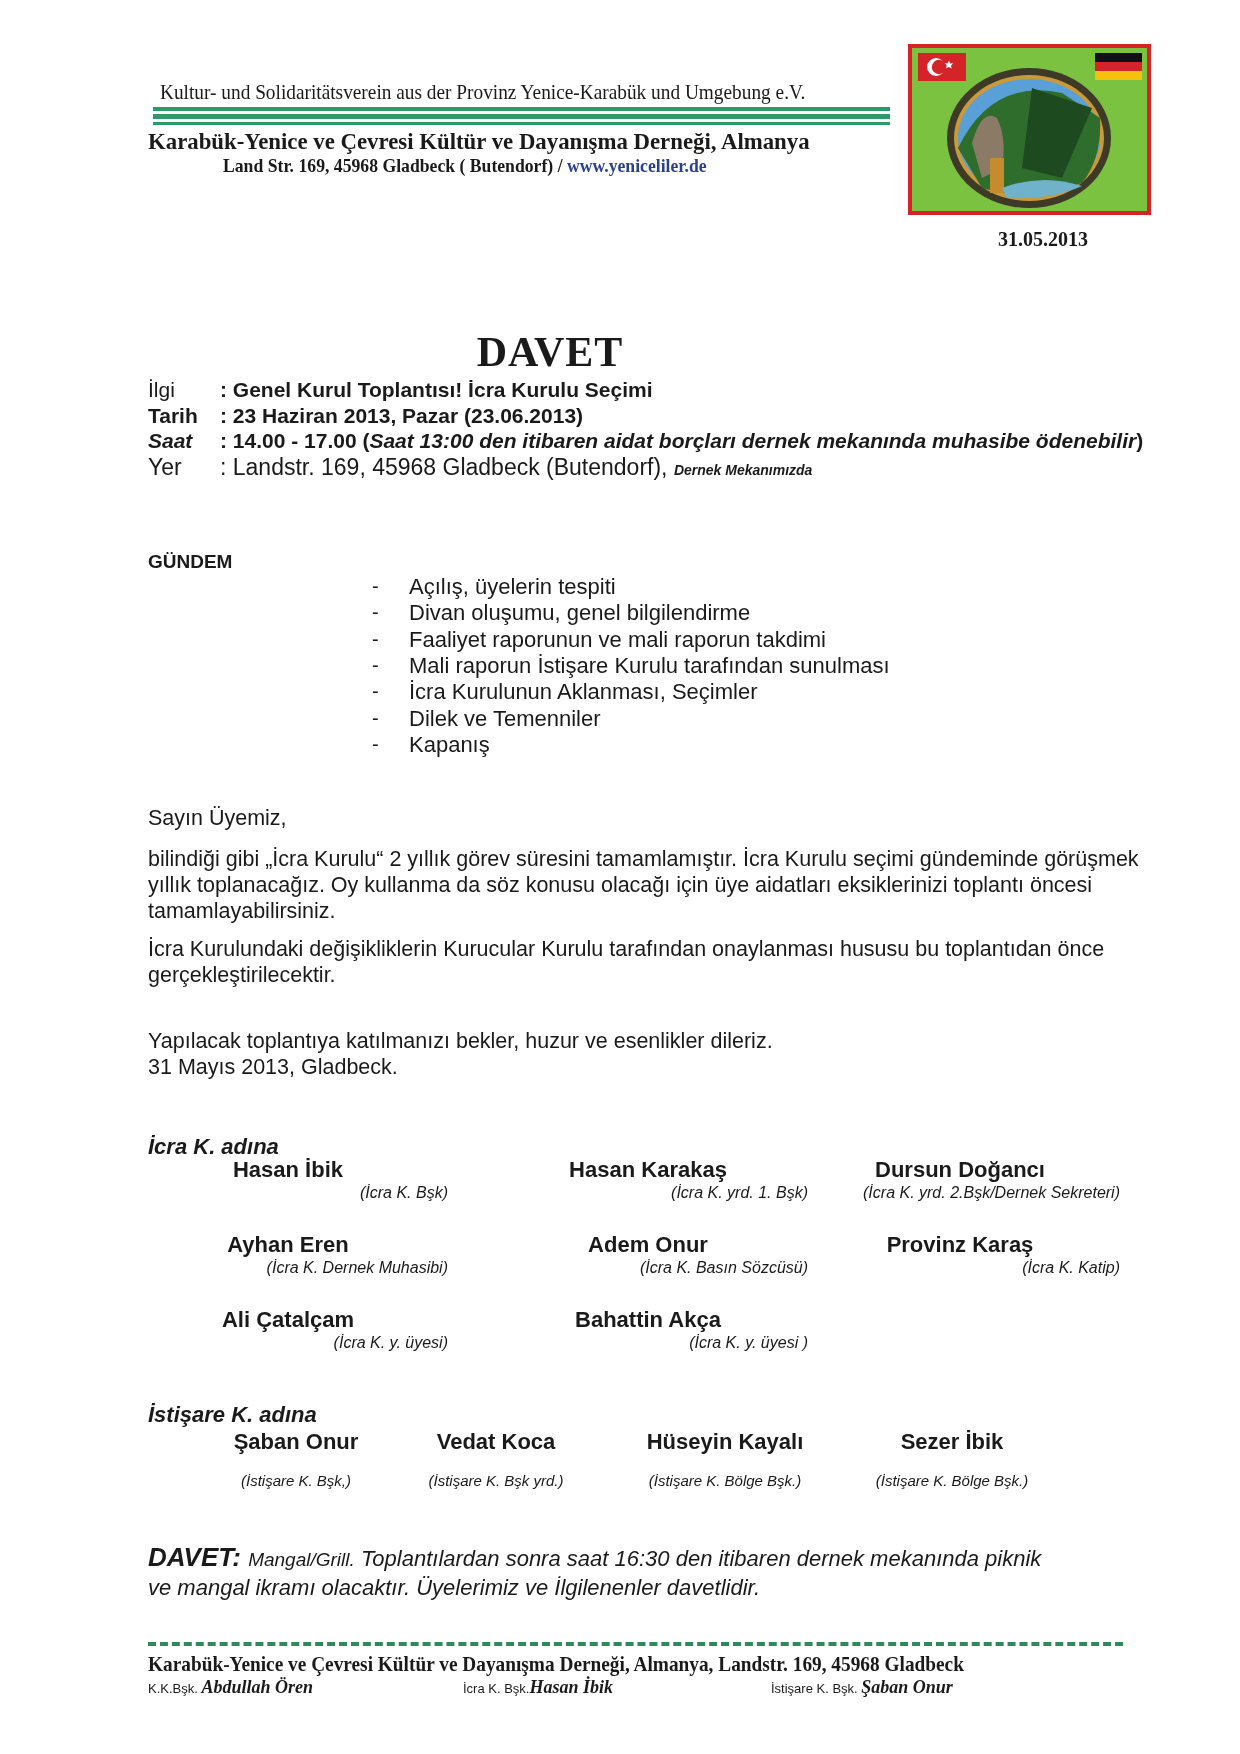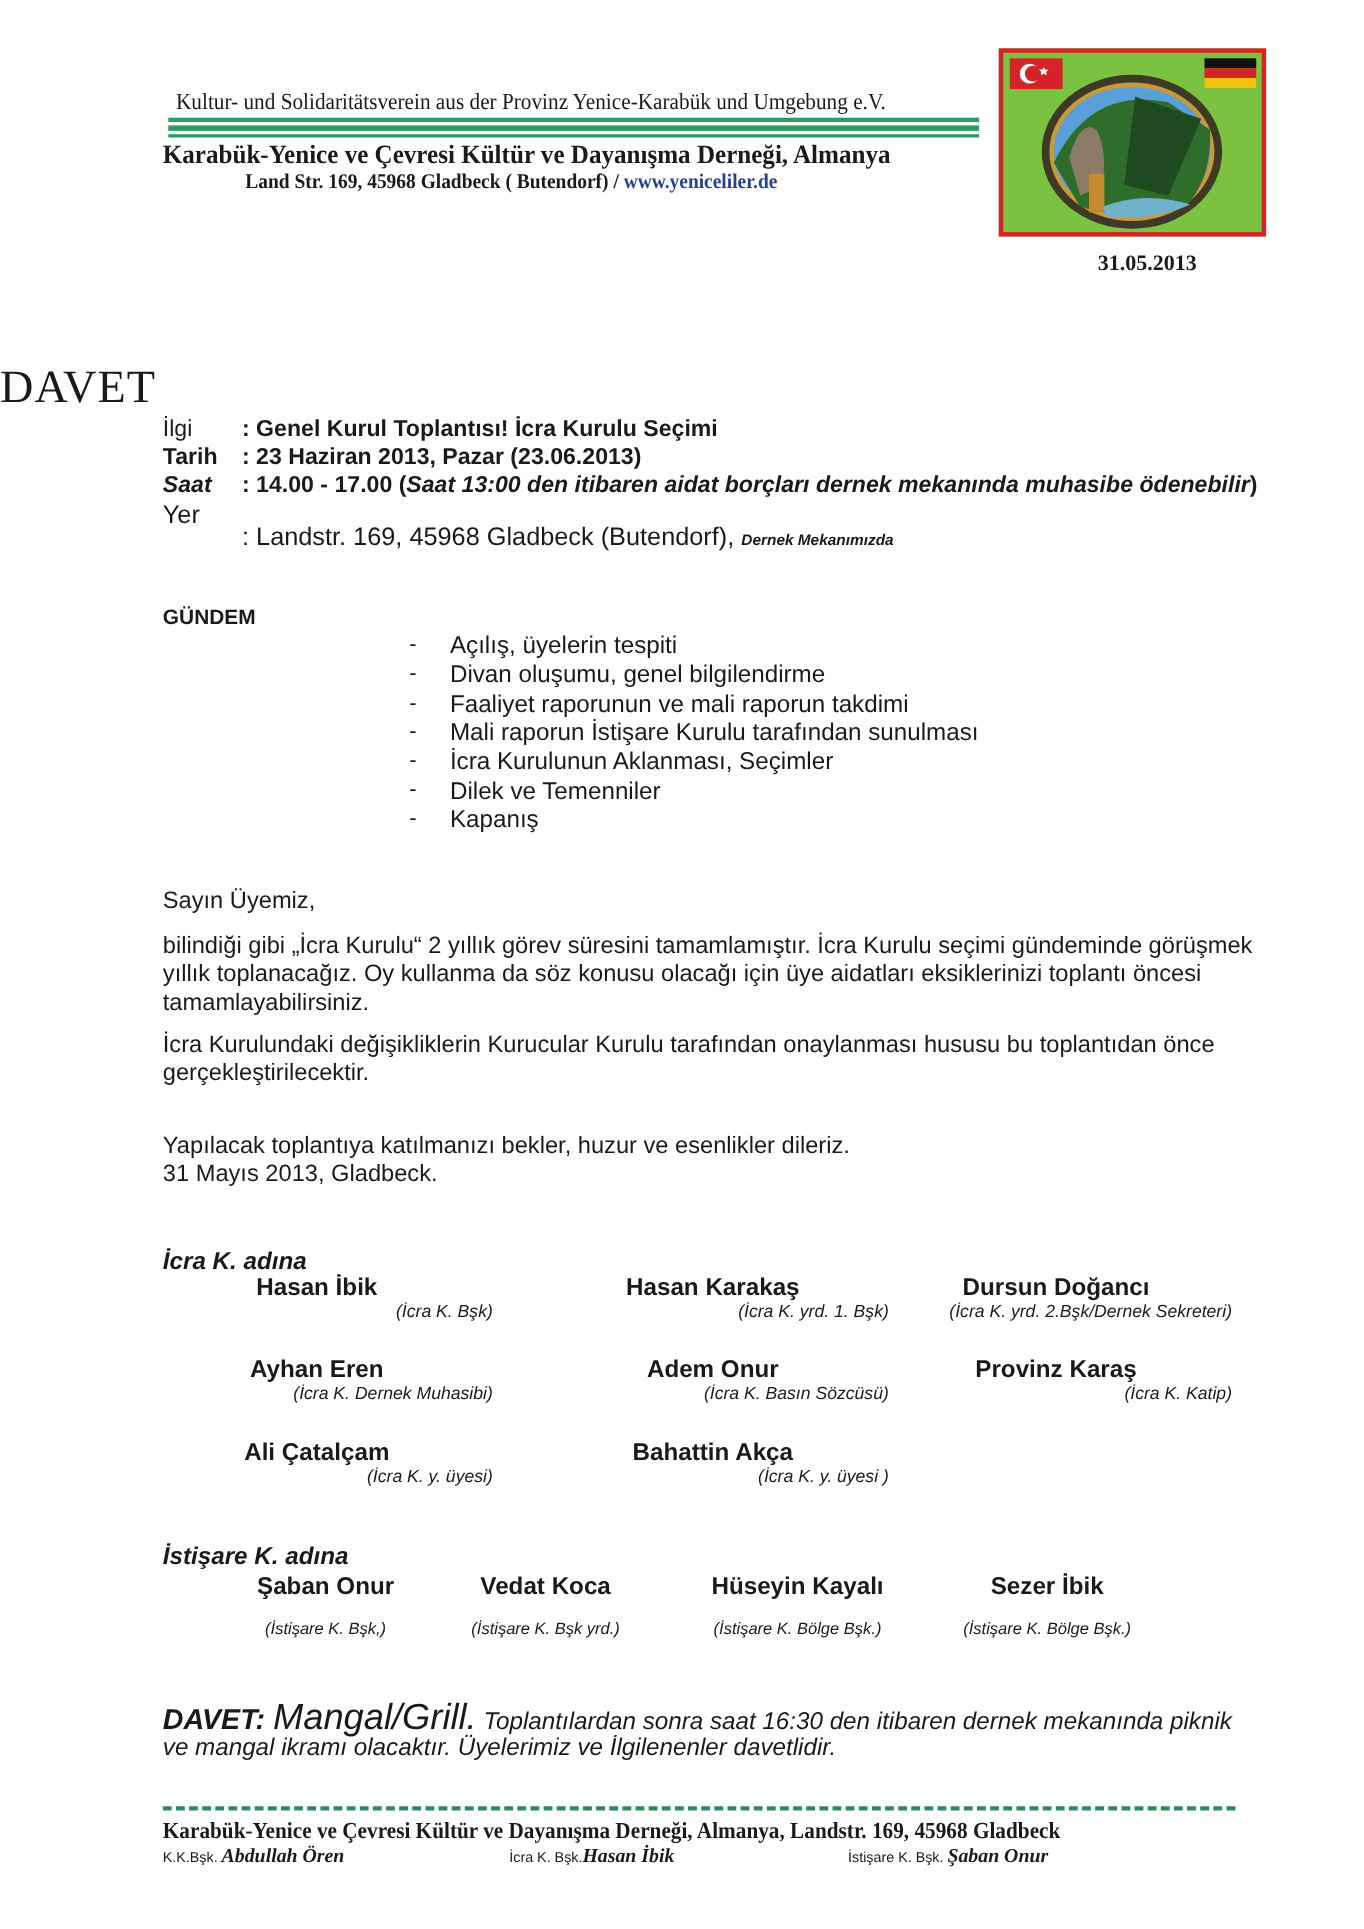--- a/index.html
+++ b/index.html
@@ -10,21 +10,21 @@
 
   
   .hdr-de { left:160px; top:80px; font-size:21px; transform:scaleX(0.92); transform-origin:left top; }
   .gline { left:153px; width:737px; background:#2e9a68; position:absolute; }
   .hdr-tr { left:148px; top:128px; font-size:24px; font-weight:bold; transform:scaleX(0.95); transform-origin:left top; }
   .hdr-addr { left:223px; top:155px; font-size:19px; font-weight:bold; transform:scaleX(0.93); transform-origin:left top; }
   .hdr-addr .url { color:#2b3f8f; }
   .logo { left:908px; top:44px; width:243px; height:171px; background:#7cc241; border:4px solid #d5232a; box-sizing:border-box; }
   .date { left:998px; top:228px; font-size:20px; font-weight:bold; }
 
-  .title { left:0; width:1100px; top:328px; font-size:42px; font-weight:normal; letter-spacing:1px; }
+  .title { left:0; width:1100px; top:328px; text-align:center; font-size:42px; font-weight:bold; letter-spacing:1px; }
   .info-label { left:148px; font-size:21px; font-weight:bold; }
   .info-val { left:220px; font-size:21px; font-weight:bold; }
 
   .gundem { left:148px; top:551px; font-size:19px; font-weight:bold; }
   .bullet { left:372px; font-size:20px; }
   .item { left:409px; font-size:22px; }
 
   .para { left:148px; font-size:21.5px; }
 
   .group-label { left:148px; font-size:22px; font-style:italic; font-weight:bold; }
@@ -90,21 +90,21 @@
 <div class="abs sans info-label" style="top:378px;font-weight:normal;">İlgi</div>
 <div class="abs sans info-val" style="top:378px;">: Genel Kurul Toplantısı! İcra Kurulu Seçimi</div>
 
 <div class="abs sans info-label" style="top:404px;">Tarih</div>
 <div class="abs sans info-val" style="top:404px;">: 23 Haziran 2013, Pazar  (23.06.2013)</div>
 
 <div class="abs sans info-label" style="top:429px;font-style:italic;">Saat</div>
 <div class="abs sans info-val" style="top:429px;"><span>: 14.00 - 17.00 (</span><i>Saat 13:00 den itibaren aidat borçları dernek mekanında muhasibe ödenebilir</i><span>)</span></div>
 
 <div class="abs sans info-label" style="top:454px;font-weight:normal;font-size:23px;">Yer</div>
-<div class="abs sans info-val" style="top:474px;font-weight:normal;font-size:23px;"><span>: Landstr. 169, 45968 Gladbeck (Butendorf), </span><b style="font-size:14px;font-style:italic;">Dernek Mekanımızda</b></div>
+<div class="abs sans info-val" style="top:454px;font-weight:normal;font-size:23px;"><span>: Landstr. 169, 45968 Gladbeck (Butendorf), </span><b style="font-size:14px;font-style:italic;">Dernek Mekanımızda</b></div>
 
 <div class="abs sans gundem">GÜNDEM</div>
 <div id="agenda">
     <div class="abs sans bullet" style="top: 575px;">-</div>
     <div class="abs sans item" style="top: 574px; text-align: center;">Açılış, üyelerin tespiti</div>
     <div class="abs sans bullet" style="top: 601.3px;">-</div>
     <div class="abs sans item" style="top: 600.3px;">Divan oluşumu, genel bilgilendirme</div>
     <div class="abs sans bullet" style="top: 627.6px;">-</div>
     <div class="abs sans item" style="top: 626.6px;">Faaliyet raporunun ve mali raporun takdimi</div>
     <div class="abs sans bullet" style="top: 653.9px;">-</div>
@@ -175,20 +175,20 @@
     <div class="sig4 sans" style="left: 615px; top: 1429px;">
       <span class="name">Hüseyin Kayalı</span>
       <span class="role">(İstişare K. Bölge Bşk.)</span>
     </div>
     <div class="sig4 sans" style="left: 842px; top: 1429px;">
       <span class="name">Sezer İbik</span>
       <span class="role">(İstişare K. Bölge Bşk.)</span>
     </div>
   </div>
 
-<div class="abs sans grill1"><b>DAVET: </b><span style="font-size:33px;">Mangal/Grill.</span><span> Toplantılardan sonra saat 16:30 den itibaren dernek mekanında piknik</span></div>
+<div class="abs sans grill1"><b>DAVET: </b><span style="font-size:19px;">Mangal/Grill.</span><span> Toplantılardan sonra saat 16:30 den itibaren dernek mekanında piknik</span></div>
 <div class="abs sans grill2">ve mangal ikramı olacaktır. Üyelerimiz ve İlgilenenler davetlidir.</div>
 
 <div class="abs dashed"></div>
 <div class="abs serif foot">Karabük-Yenice ve Çevresi Kültür ve Dayanışma Derneği, Almanya, Landstr. 169, 45968 Gladbeck</div>
 <div class="abs sans footsig" style="left:148px;"><span>K.K.Bşk. </span><b>Abdullah Ören</b></div>
 <div class="abs sans footsig" style="left:463px;"><span>İcra K.  Bşk.</span><b>Hasan İbik</b></div>
 <div class="abs sans footsig" style="left:771px;"><span>İstişare K. Bşk. </span><b>Şaban Onur</b></div>
 
 </body></html>

